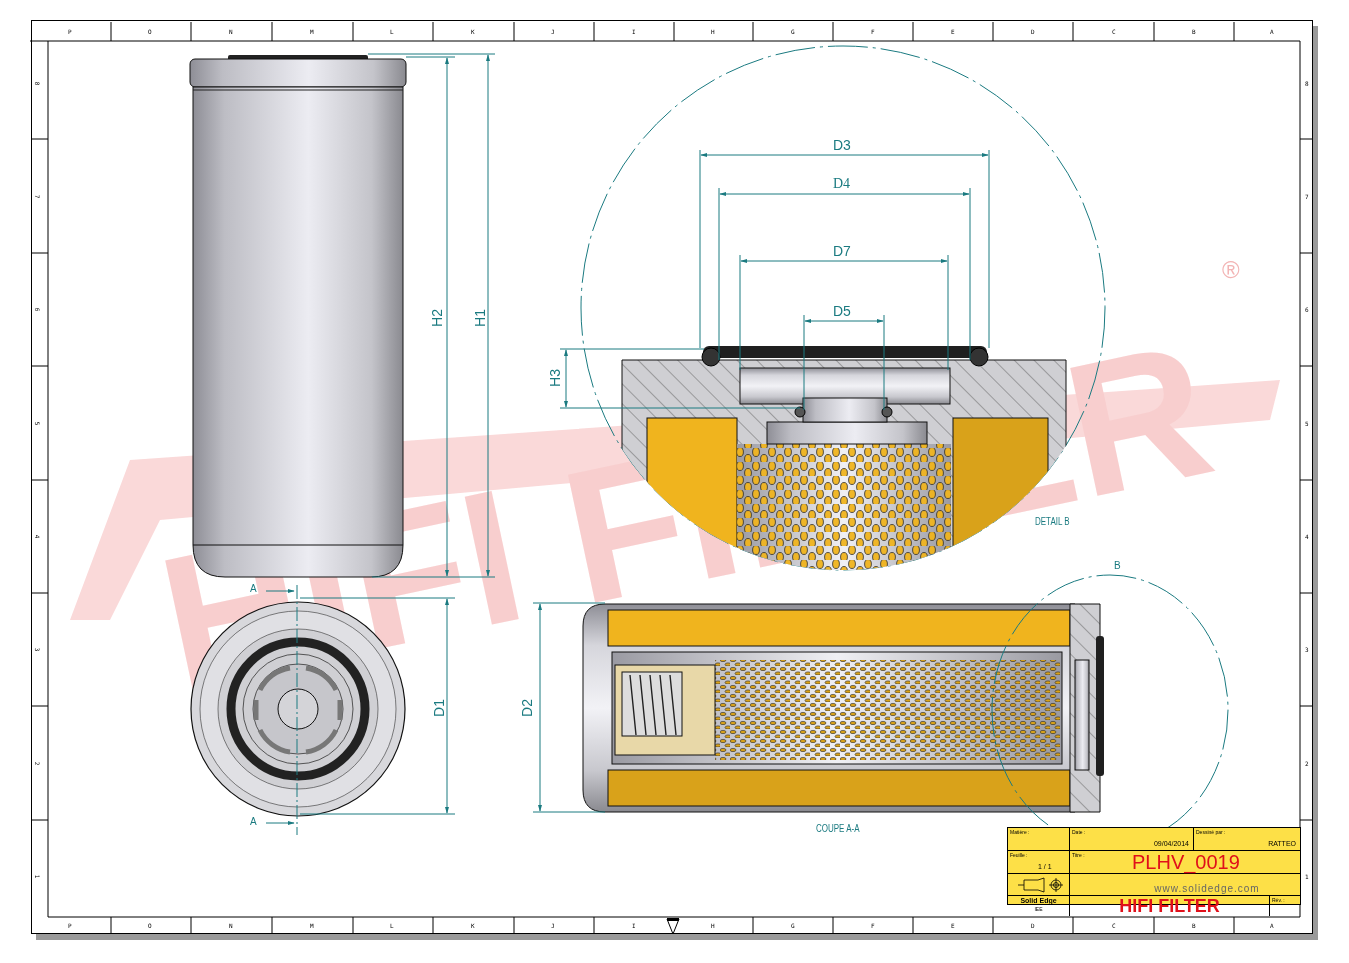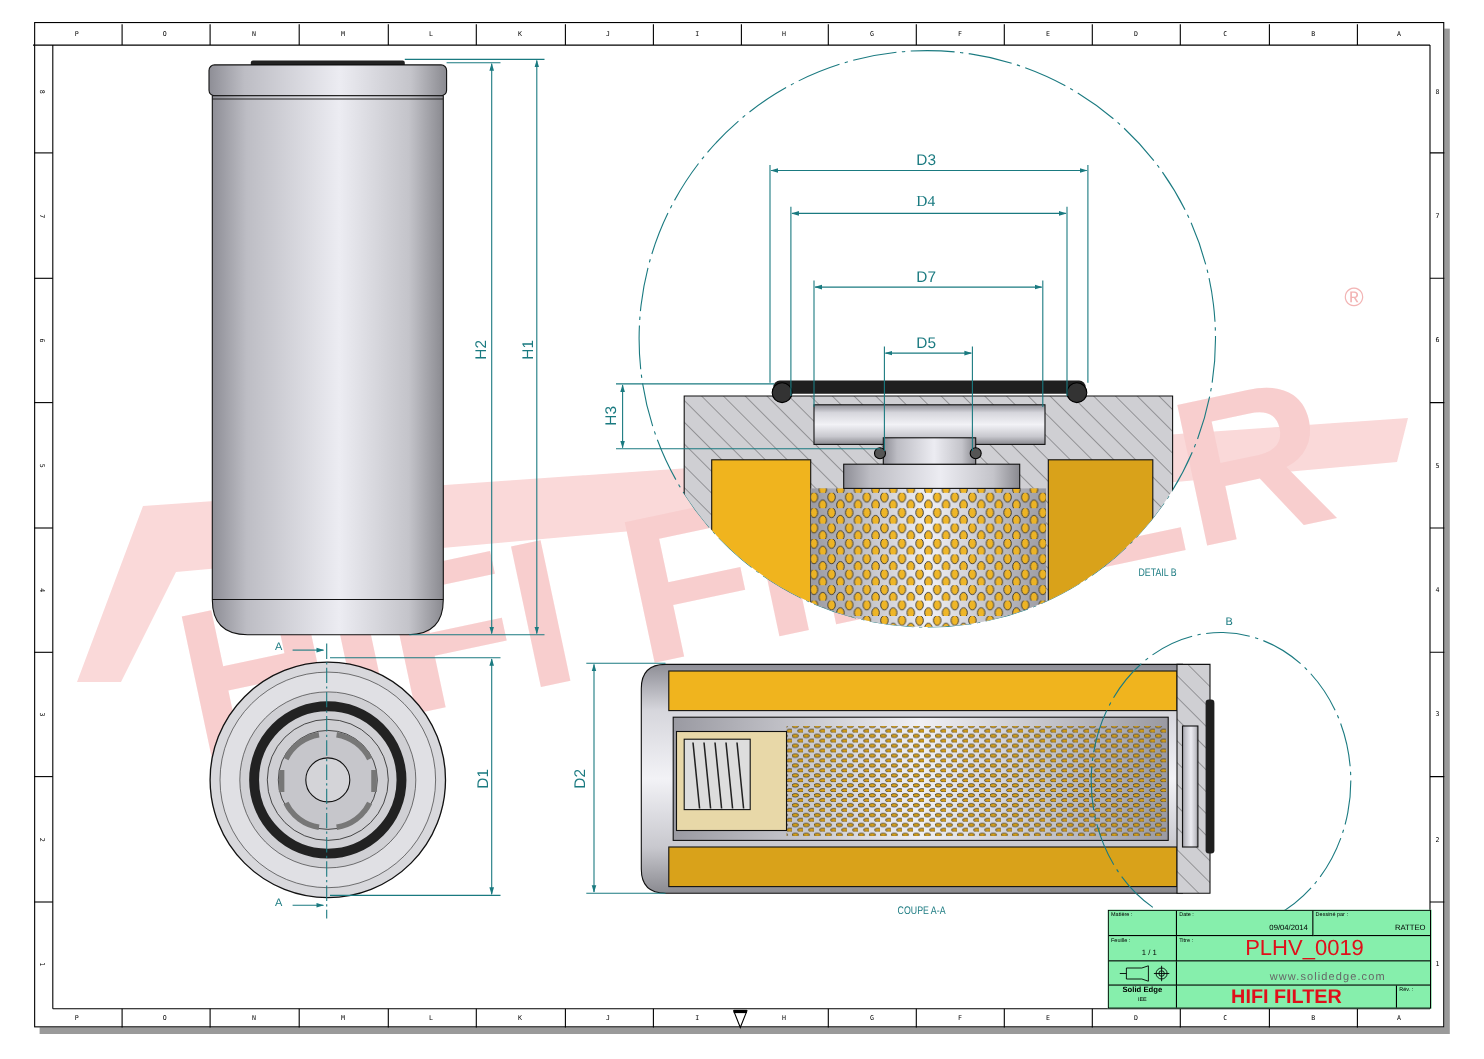--- a/index.html
+++ b/index.html
@@ -1,21 +1,21 @@
 <!DOCTYPE html>
 <html><head>
 <meta charset="utf-8">
 <style>
   html,body{margin:0;padding:0;background:#ffffff;}
   body{width:1349px;height:963px;position:relative;overflow:hidden;font-family:"Liberation Sans",sans-serif;}
   .sheet-shadow{position:absolute;left:36px;top:26px;width:1282px;height:914px;background:#9a9a9a;}
   .sheet{position:absolute;left:31px;top:20px;width:1282px;height:914px;background:#fff;border:1.5px solid #000;box-sizing:border-box;}
   .zone{position:absolute;font-size:6px;color:#000;font-family:"DejaVu Sans Mono",monospace;}
   svg text{font-family:"Liberation Sans",sans-serif;}
-  .tb{position:absolute;left:1007px;top:827px;width:294px;height:90px;border:1.5px solid #000;box-sizing:border-box;background:#86efac;}
+  .tb{position:absolute;left:1007px;top:827px;width:294px;height:78px;border:1.5px solid #000;box-sizing:border-box;background:#fde047;}
   .tb div{position:absolute;box-sizing:border-box;}
   .lbl{font-size:5px;color:#000;}
   .val{font-size:7px;color:#000;}
   .title{color:#e0101a;font-size:20px;}
   .brand{color:#e0101a;font-size:18px;font-weight:bold;}
   .url{color:#666;font-size:10px;letter-spacing:1px;}
   .cad{font-size:7px;font-weight:bold;}
 </style>
 </head>
 <body>

